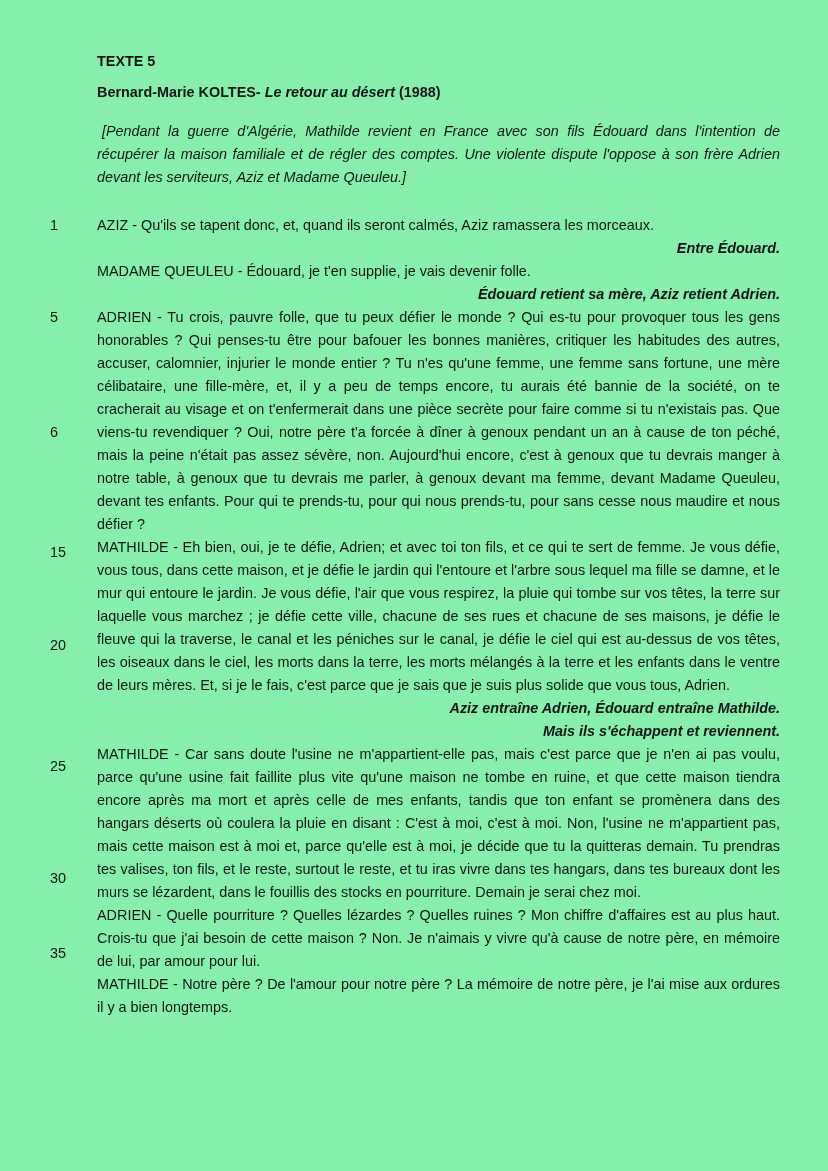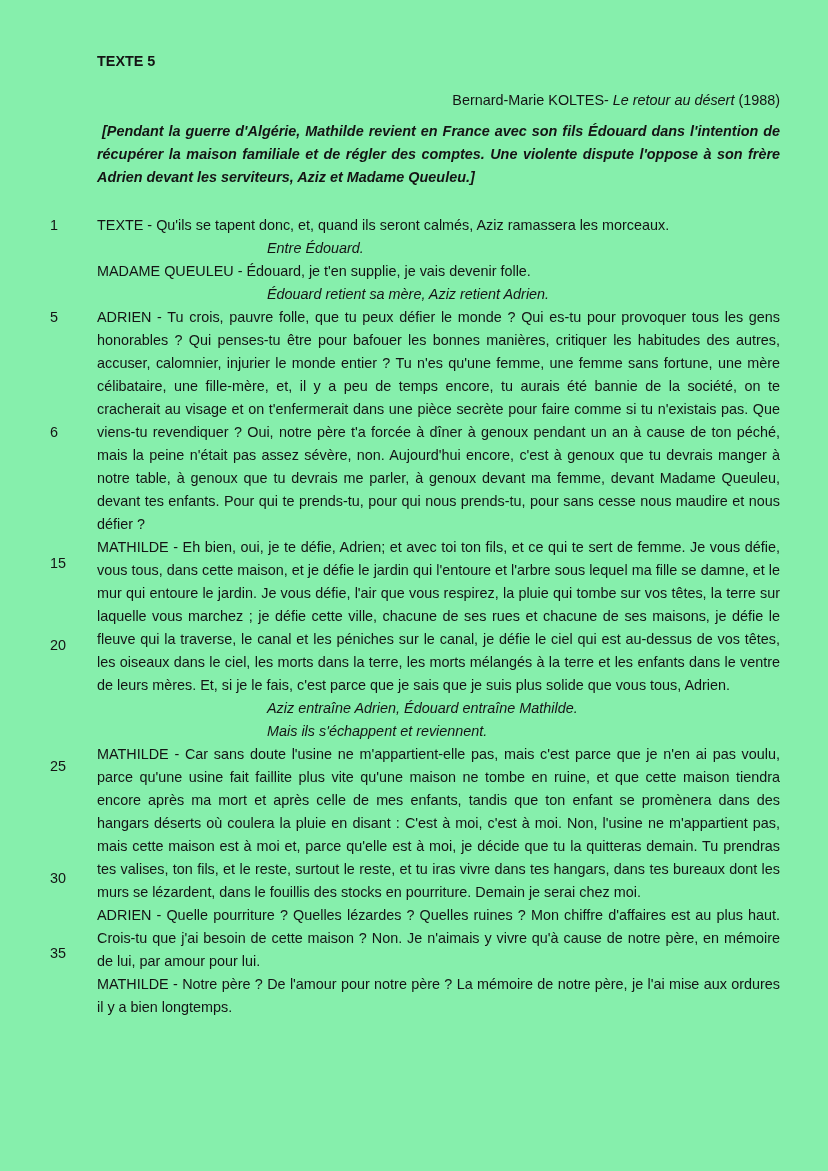--- a/index.html
+++ b/index.html
@@ -13,43 +13,43 @@
     font-size: 14.4px;
     line-height: 23px;
     padding: 50px 48px 40px 97px;
     position: relative;
     overflow: hidden;
   }
   .texte-label {
     font-weight: bold;
   }
   .doc-title {
-    font-weight: normal;
-    text-align: right;
-    margin-top: 16px;
+    font-weight: bold;
+    text-align: left;
+    margin-top: 8px;
   }
   .doc-title .work { font-style: italic; }
   .intro {
     font-style: italic;
     text-align: justify;
     text-indent: 5px;
-    margin-top: 8px;
-    font-weight: bold;
+    margin-top: 16px;
   }
   .dialogue-block {
     margin-top: 25px;
   }
   .para {
     text-align: justify;
     position: relative;
   }
   .stage {
     font-style: italic;
-    text-align: left;
+    text-align: right;
     padding-left: 170px;
+    font-weight: bold;
   }
   .lineno {
     position: absolute;
     left: -47px;
     width: 34px;
     text-align: left;
     font-style: normal;
     font-weight: normal;
     color: #141414;
   }
@@ -64,39 +64,39 @@
   <div class="doc-title">
     <span>Bernard-Marie KOLTES-</span><span class="work"> Le retour au désert </span><span>(1988)</span>
   </div>
 
   <p class="intro">[Pendant la guerre d'Algérie, Mathilde revient en France avec son fils Édouard dans l'intention de récupérer la maison familiale et de régler des comptes. Une violente dispute l'oppose à son frère Adrien devant les serviteurs, Aziz et Madame Queuleu.]</p>
 
   <div class="dialogue-block">
 
     <p class="para">
       <span class="lineno" style="top:0">1</span>
-      <span>TEXTE - Qu'ils se tapent donc, et, quand ils seront calmés, Aziz ramassera les morceaux.</span>
+      <span>AZIZ - Qu'ils se tapent donc, et, quand ils seront calmés, Aziz ramassera les morceaux.</span>
     </p>
 
     <p class="para stage">Entre Édouard.</p>
 
     <p class="para">
       <span>MADAME QUEULEU - Édouard, je t'en supplie, je vais devenir folle.</span>
     </p>
 
     <p class="para stage">Édouard retient sa mère, Aziz retient Adrien.</p>
 
     <p class="para">
       <span class="lineno" style="top:0">5</span>
       <span class="lineno" style="top:115px">6</span>
       <span>ADRIEN - Tu crois, pauvre folle, que tu peux défier le monde ? Qui es-tu pour provoquer tous les gens honorables ? Qui penses-tu être pour bafouer les bonnes manières, critiquer les habitudes des autres, accuser, calomnier, injurier le monde entier ? Tu n'es qu'une femme, une femme sans fortune, une mère célibataire, une fille-mère, et, il y a peu de temps encore, tu aurais été bannie de la société, on te cracherait au visage et on t'enfermerait dans une pièce secrète pour faire comme si tu n'existais pas. Que viens-tu revendiquer ? Oui, notre père t'a forcée à dîner à genoux pendant un an à cause de ton péché, mais la peine n'était pas assez sévère, non. Aujourd'hui encore, c'est à genoux que tu devrais manger à notre table, à genoux que tu devrais me parler, à genoux devant ma femme, devant Madame Queuleu, devant tes enfants. Pour qui te prends-tu, pour qui nous prends-tu, pour sans cesse nous maudire et nous défier ?</span>
     </p>
 
     <p class="para">
-      <span class="lineno" style="top:16px">15</span>
+      <span class="lineno" style="top:5px">15</span>
       <span class="lineno" style="top:98px">20</span>
       <span>MATHILDE - Eh bien, oui, je te défie, Adrien; et avec toi ton fils, et ce qui te sert de femme. Je vous défie, vous tous, dans cette maison, et je défie le jardin qui l'entoure et l'arbre sous lequel ma fille se damne, et le mur qui entoure le jardin. Je vous défie, l'air que vous respirez, la pluie qui tombe sur vos têtes, la terre sur laquelle vous marchez ; je défie cette ville, chacune de ses rues et chacune de ses maisons, je défie le fleuve qui la traverse, le canal et les péniches sur le canal, je défie le ciel qui est au-dessus de vos têtes, les oiseaux dans le ciel, les morts dans la terre, les morts mélangés à la terre et les enfants dans le ventre de leurs mères. Et, si je le fais, c'est parce que je sais que je suis plus solide que vous tous, Adrien.</span>
     </p>
 
     <p class="para stage">Aziz entraîne Adrien, Édouard entraîne Mathilde.</p>
 
     <p class="para stage">Mais ils s'échappent et reviennent.</p>
 
     <p class="para">
       <span class="lineno" style="top:12px">25</span>

